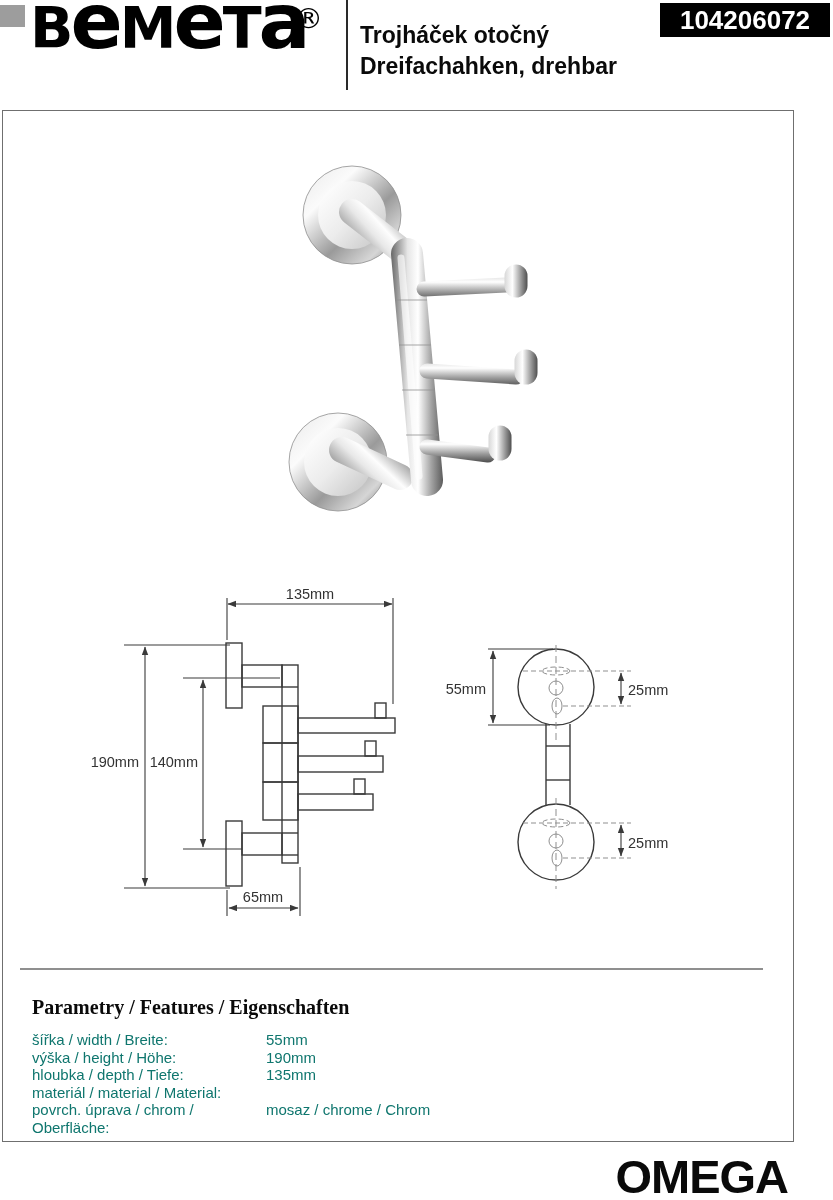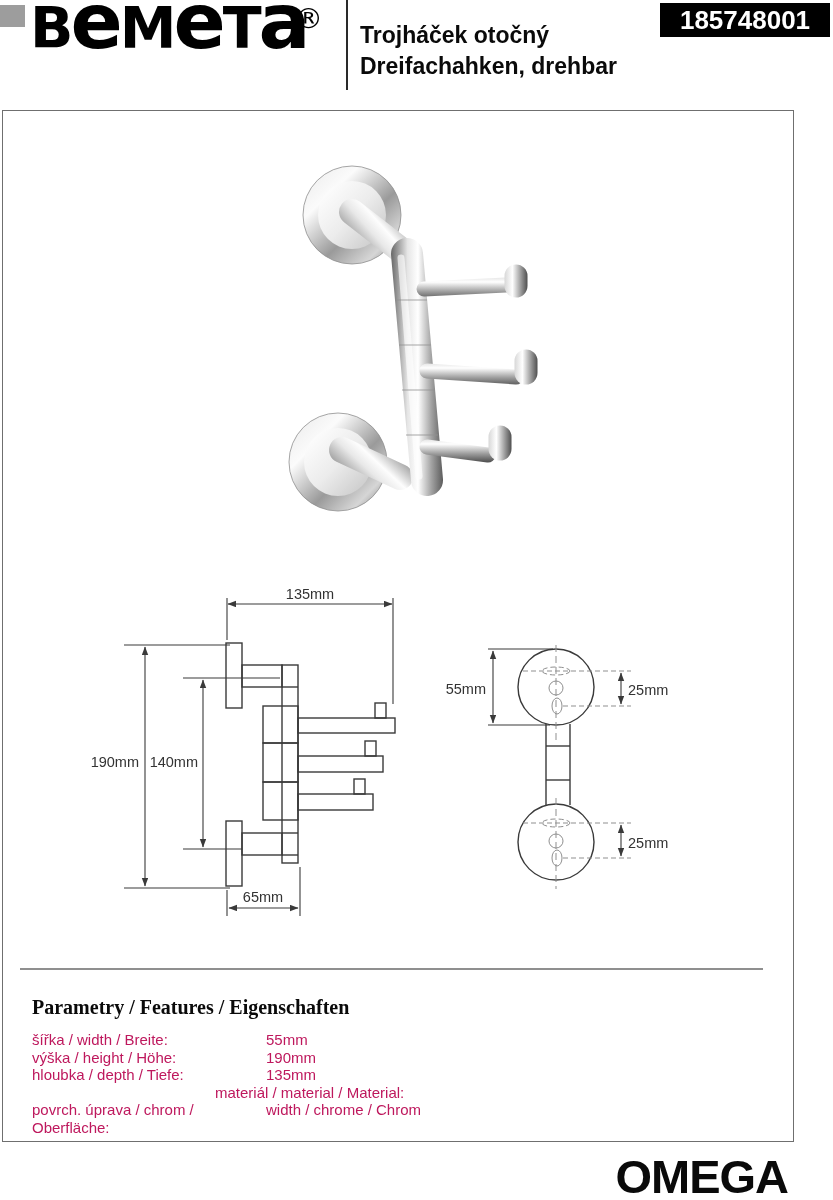--- a/index.html
+++ b/index.html
@@ -28,21 +28,21 @@
   }
   
   .photo-svg  { position:absolute; left:240px; top:140px; }
   .side-svg   { position:absolute; left:60px;  top:575px; }
   .front-svg  { position:absolute; left:445px; top:630px; }
   .dim-text { font-family:"Liberation Sans", sans-serif; font-size:14.5px; fill:#333; }
   
   .params-rule { position:absolute; left:20px; top:968px; width:743px; height:2px; background:#8f8f8f; }
   .params-heading { position:absolute; left:32px; top:996px; font-size:20px; font-weight:bold; color:#0a0a0a;font-family:Liberation Serif, serif; }
   .params-table { position:absolute; left:32px; top:1031px; width:600px; }
-  .param-row { display:flex; line-height:17.6px; font-size:15px; color:#be185d;justify-content:center; }
+  .param-row { display:flex; line-height:17.6px; font-size:15px; color:#0f766e; }
   .param-label { width:234px; flex:0 0 234px; }
   .param-value { flex:1; }
   
   .series {
     position:absolute; right:45px; top:1149px; font-size:47px; font-weight:bold;
     letter-spacing:-1px; color:#0a0a0a;
   }
 </style>
 </head>
 <body>
@@ -53,21 +53,21 @@
   <svg class="brand-svg" width="330" height="62" viewBox="0 0 330 62">
     <text class="brand-t" x="2" y="48"><tspan class="lg-cap">B</tspan><tspan class="lg-low">e</tspan><tspan class="lg-cap">M</tspan><tspan class="lg-low">e</tspan><tspan class="lg-cap">T</tspan><tspan class="lg-low">a</tspan></text>
     <text class="brand-reg" x="266" y="28">®</text>
   </svg>
   <div class="hdr-divider"></div>
   <div class="titles">
     <div class="title-line">Trojháček otočný</div>
     <div class="title-line">Dreifachahken, drehbar</div>
   </div>
   <div class="code-box">
-    <span>185748001</span>
+    <span>104206072</span>
   </div>
 
   <div class="main-box"></div>
 
   <svg class="photo-svg" width="320" height="430" viewBox="240 140 320 430">
     <defs>
       <linearGradient id="g_ring1" gradientUnits="userSpaceOnUse" x1="310" y1="170" x2="395" y2="260">
         <stop offset="0" stop-color="#ededed"></stop>
           <stop offset="0.25" stop-color="#fbfbfb"></stop>
         <stop offset="0.6" stop-color="#9a9a9a"></stop>
@@ -281,18 +281,18 @@
     </div>
     <div class="param-row">
       <span class="param-label">hloubka / depth / Tiefe:</span>
       <span class="param-value">135mm</span>
     </div>
     <div class="param-row">
       <span class="param-label">materiál / material / Material:</span>
     </div>
     <div class="param-row">
       <span class="param-label">povrch. úprava / chrom / Oberfläche:</span>
-      <span class="param-value">width / chrome / Chrom</span>
+      <span class="param-value">mosaz / chrome / Chrom</span>
     </div>
   </div>
 
   <div class="series">OMEGA</div>
 </div>
 
 </body></html>

